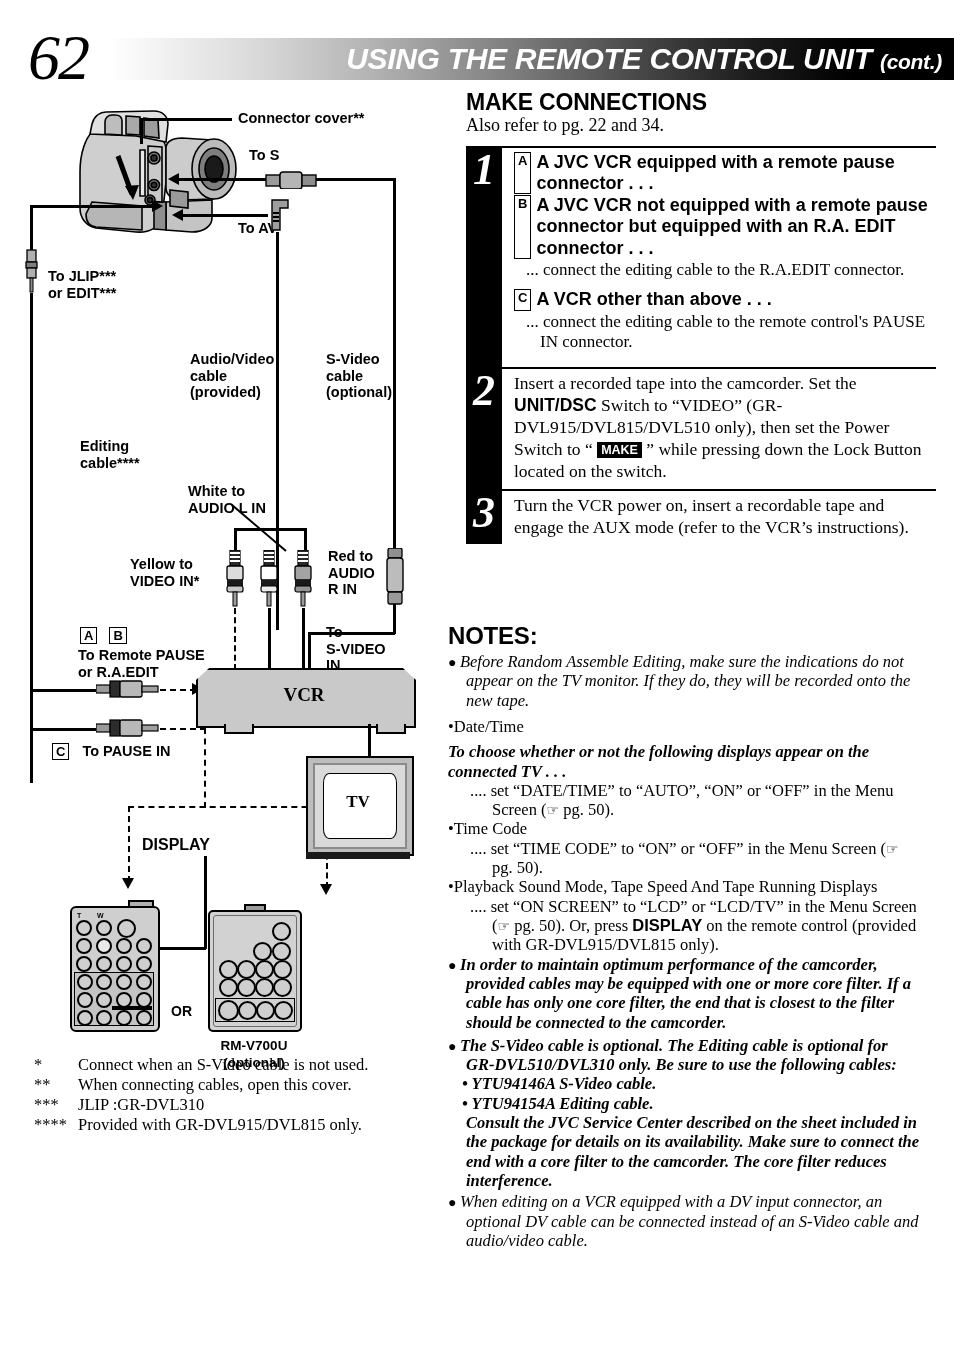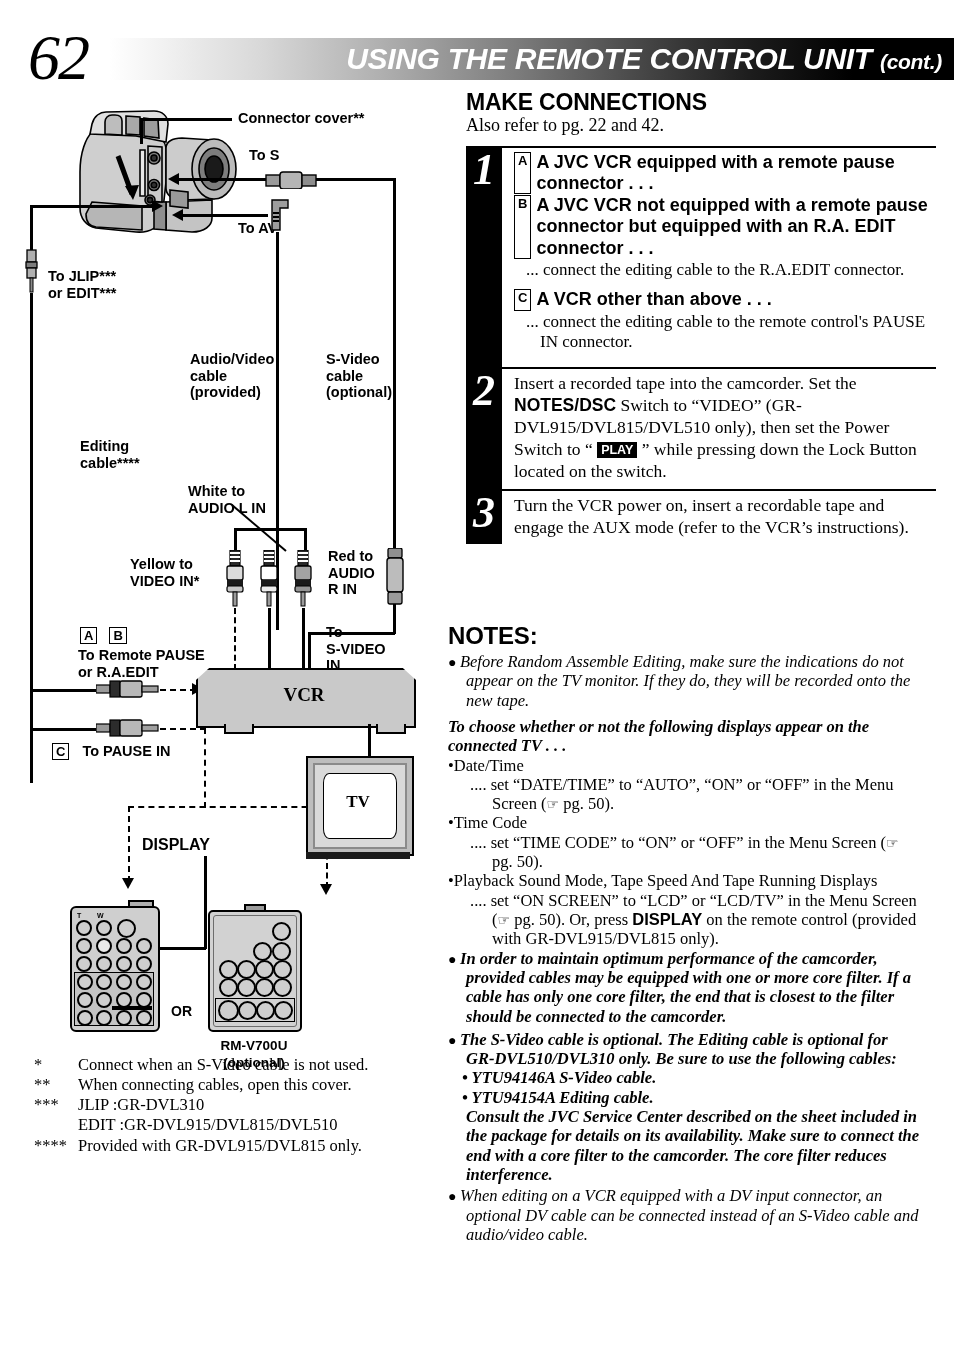--- a/index.html
+++ b/index.html
@@ -417,32 +417,28 @@
     </div>
     <div class="ftrow">
       <span class="ftmark">**</span>
       <span>When connecting cables, open this cover.</span>
     </div>
     <div class="ftrow">
       <span class="ftmark">***</span>
       <span>JLIP   :GR-DVL310</span>
     </div>
     <div class="ftrow">
-      <span class="ftmark"></span>
-      <span>EDIT :GR-DVL915/DVL815/DVL510</span>
-    </div>
-    <div class="ftrow">
       <span class="ftmark">****</span>
       <span>Provided with GR-DVL915/DVL815 only.</span>
     </div>
   </div>
 
   <div class="right">
     <div class="sec-title">MAKE CONNECTIONS</div>
-    <div class="sec-sub">Also refer to pg. 22 and 42.</div>
+    <div class="sec-sub">Also refer to pg. 22 and 34.</div>
 
     <div class="steps">
 
       <div class="step">
         <div class="num">1</div>
         <div class="body">
           <div class="opt-head">
             <span class="abc">A</span>
             <span class="txt">A JVC VCR equipped with a remote pause connector . . .</span>
           </div>
@@ -457,43 +453,43 @@
             <span class="abc">C</span>
             <span class="txt">A VCR other than above . . .</span>
           </div>
           <div class="opt-body">... connect the editing cable to the remote control's PAUSE IN connector.</div>
         </div>
       </div>
 
       <div class="step">
         <div class="num">2</div>
         <div class="body">
-          <div class="step2txt"><span>Insert a recorded tape into the camcorder. Set the </span><span class="b">NOTES/DSC</span><span> Switch to “VIDEO” (GR-DVL915/DVL815/DVL510 only), then set the Power Switch to “ </span><span class="playbox">PLAY</span><span> ” while pressing down the Lock Button located on the switch.</span></div>
+          <div class="step2txt"><span>Insert a recorded tape into the camcorder. Set the </span><span class="b">UNIT/DSC</span><span> Switch to “VIDEO” (GR-DVL915/DVL815/DVL510 only), then set the Power Switch to “ </span><span class="playbox">MAKE</span><span> ” while pressing down the Lock Button located on the switch.</span></div>
         </div>
       </div>
 
       <div class="step">
         <div class="num">3</div>
         <div class="body">
           <div class="step2txt">Turn the VCR power on, insert a recordable tape and engage the AUX mode (refer to the VCR’s instructions).</div>
         </div>
       </div>
     </div>
   </div>
 
   <div class="notes">
     <h3>NOTES:</h3>
 
     <div class="nline bullet-i">
       <span class="dot">●&nbsp;</span><span>Before Random Assemble Editing, make sure the indications do not appear on the TV monitor. If they do, they will be recorded onto the new tape.</span>
     </div>
 
+    <div class="nline sub-b">•<span>Date/Time</span></div>
+
     <div class="nline hd-bi">To choose whether or not the following displays appear on the connected TV . . .</div>
-
-    <div class="nline sub-b">•<span>Date/Time</span></div>
     <div class="nline sub-set"><span>.... set “DATE/TIME” to “AUTO”, “ON” or “OFF” in the Menu Screen (</span><span class="hand">☞</span><span> pg. 50).</span></div>
 
     <div class="nline sub-b">•<span>Time Code</span></div>
     <div class="nline sub-set"><span>.... set “TIME CODE” to “ON” or “OFF” in the Menu Screen (</span><span class="hand">☞</span><span> pg. 50).</span></div>
 
     <div class="nline sub-b">•<span>Playback Sound Mode, Tape Speed And Tape Running Displays</span></div>
     <div class="nline sub-set"><span>.... set “ON SCREEN” to “LCD” or “LCD/TV” in the Menu Screen (</span><span class="hand">☞</span><span> pg. 50). Or, press </span><span class="b">DISPLAY</span><span> on the remote control (provided with GR-DVL915/DVL815 only).</span></div>
 
     <div class="nline bullet-bi">
       <span class="dot">●&nbsp;</span><span>In order to maintain optimum performance of the camcorder, provided cables may be equipped with one or more core filter. If a cable has only one core filter, the end that is closest to the filter should be connected to the camcorder.</span>

